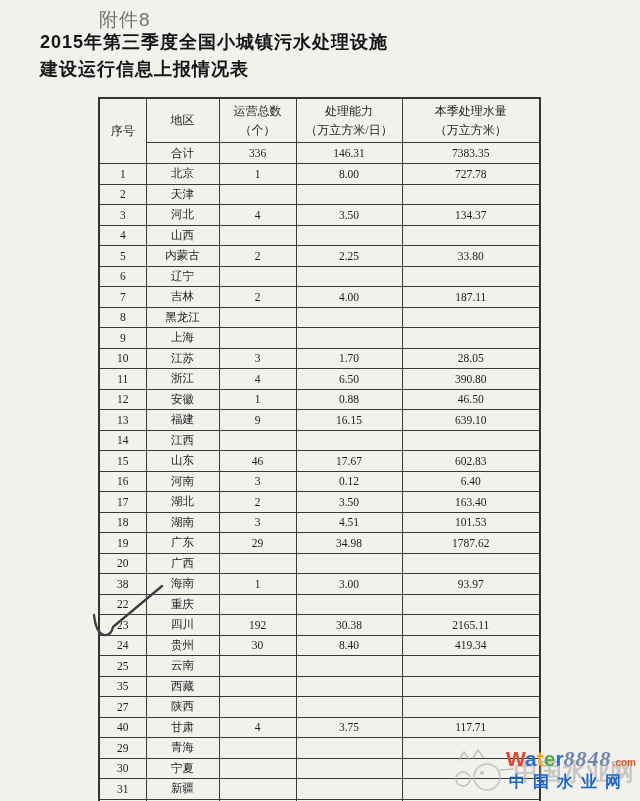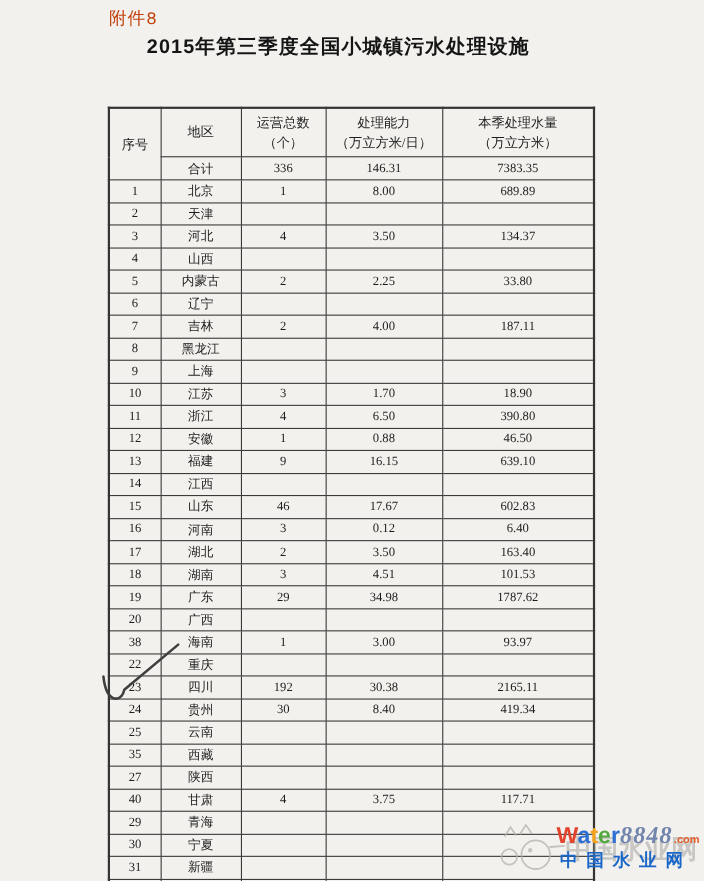--- a/index.html
+++ b/index.html
@@ -2,25 +2,25 @@
 <html><head>
 <meta charset="utf-8">
 <style>
   html,body{margin:0;padding:0;background:#e8e7e4;}
   .page{
     position:relative;width:640px;height:801px;margin:0 auto;
     background:#f2f1ee;overflow:hidden;color:#1d1d1d;
     font-family:"Liberation Serif","DejaVu Serif",serif;
   }
   .attachment{
-    position:absolute;left:99px;top:7px;font-size:16px;color:#c2410c;
-    font-family:Liberation Mono, monospace;letter-spacing:1px;
+    position:absolute;left:99px;top:7px;font-size:19px;color:#737373;
+    font-family:Liberation Sans, sans-serif;letter-spacing:1px;
   }
   .title-block{
-    position:absolute;left:40px;top:29px;width:535px;text-align:center;
+    position:absolute;left:40px;top:29px;width:535px;text-align:left;
     font-family:"Liberation Sans","DejaVu Sans",sans-serif;
     font-weight:700;font-size:18px;line-height:27px;color:#151515;letter-spacing:1px;
   }
   table.report{
     position:absolute;left:98px;top:97px;width:441px;
     border-collapse:collapse;table-layout:fixed;
     font-size:11.5px;color:#1d1d1d;
     border:2px solid #343434;
   }
   .report th,.report td{
@@ -58,20 +58,21 @@
 </style>
 </head>
 <body>
 
 <div class="page">
 
   <div class="attachment">附件8</div>
 
   <div class="title-block">
     <div>2015年第三季度全国小城镇污水处理设施</div>
+    <div>建设运行信息上报情况表</div>
   </div>
 
   <table class="report">
     <colgroup>
       <col style="width:47px">
         <col style="width:73px">
         <col style="width:77px">
       <col style="width:106px">
         <col style="width:138px">
     </colgroup>
@@ -98,21 +99,21 @@
         <td>146.31</td>
         <td>7383.35</td>
       </tr>
     </thead>
     <tbody>
         <tr>
           <td>1</td>
           <td>北京</td>
           <td>1</td>
           <td>8.00</td>
-          <td>689.89</td>
+          <td>727.78</td>
         </tr>
         <tr>
           <td>2</td>
           <td>天津</td>
           <td></td>
           <td></td>
           <td></td>
         </tr>
         <tr>
           <td>3</td>
@@ -161,21 +162,21 @@
           <td>上海</td>
           <td></td>
           <td></td>
           <td></td>
         </tr>
         <tr>
           <td>10</td>
           <td>江苏</td>
           <td>3</td>
           <td>1.70</td>
-          <td>18.90</td>
+          <td>28.05</td>
         </tr>
         <tr>
           <td>11</td>
           <td>浙江</td>
           <td>4</td>
           <td>6.50</td>
           <td>390.80</td>
         </tr>
         <tr>
           <td>12</td>

